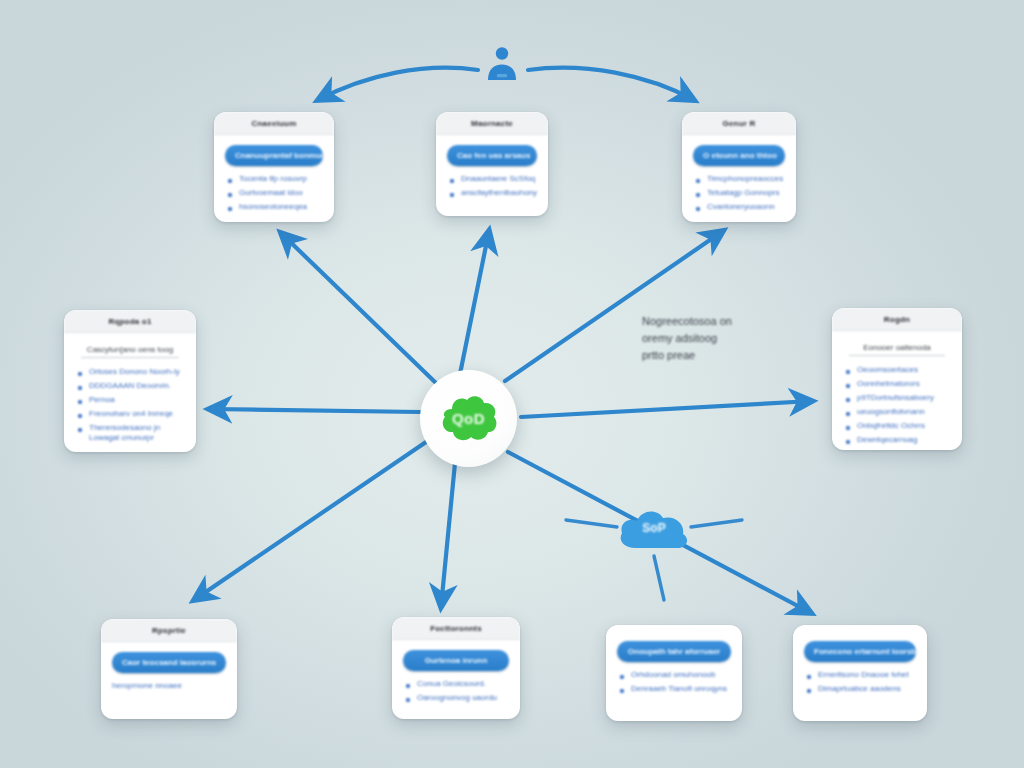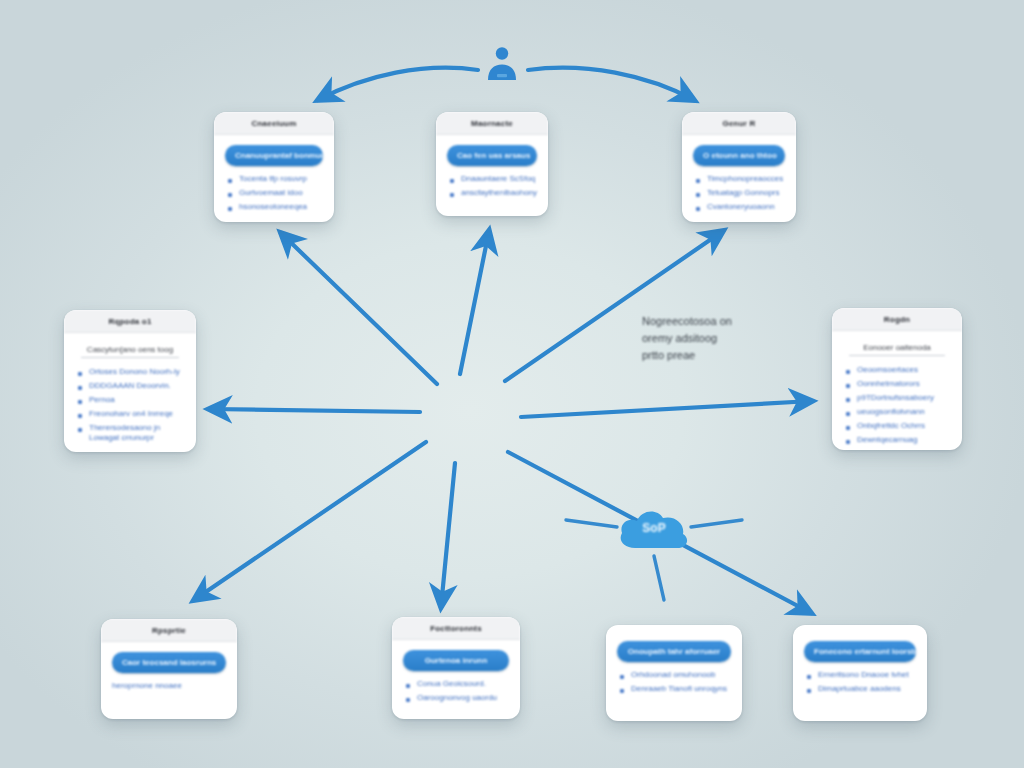--- a/index.html
+++ b/index.html
@@ -153,20 +153,30 @@
   </svg>
 
   <div id="person">
     <svg width="44" height="44" viewBox="0 0 44 44">
       <circle cx="22" cy="9.5" r="6.2" fill="#2f86d0"></circle>
       <path d="M8,36 C8,25 14,20.5 22,20.5 C30,20.5 36,25 36,36 Z" fill="#2f86d0"></path>
       <rect x="17" y="30" width="10" height="3.2" rx="1" fill="#5aa6e0"></rect>
     </svg>
   </div>
 
+  <div id="hub">
+    <div class="hub-blob">
+      <svg width="62" height="52" viewBox="0 0 62 52">
+        <path d="M14,16 C14,7 23,3 29,7 C33,1 44,2 46,10 C55,9 60,17 56,24
+                 C61,29 58,40 50,39 C48,47 38,49 33,44 C27,50 16,47 15,39
+                 C6,40 2,30 7,24 C4,21 7,16 14,16 Z" fill="#3fc63f"></path>
+      </svg>
+      <span class="hub-label">QoD</span>
+    </div>
+  </div>
 
   <div id="cloud">
     <svg width="78" height="54" viewBox="0 0 78 54">
       <path d="M20,46 C8,46 3,38 7,31 C4,22 13,15 22,19 C26,8 42,6 48,16
                C60,13 70,22 68,32 C75,36 73,46 62,46 Z" fill="#3b9ee0"></path>
     </svg>
     <span class="cloud-label">SoP</span>
   </div>
 
   <div id="note">

